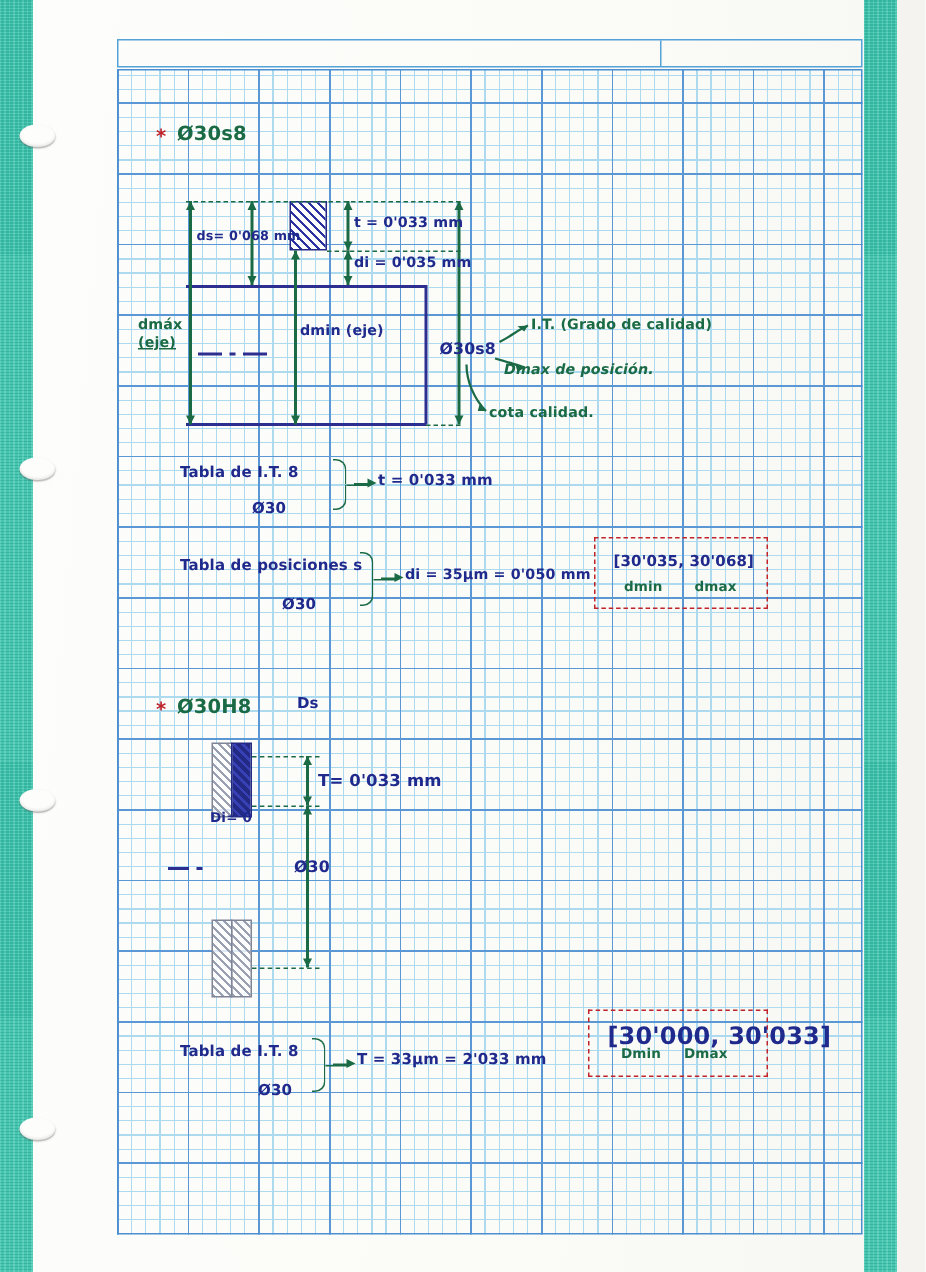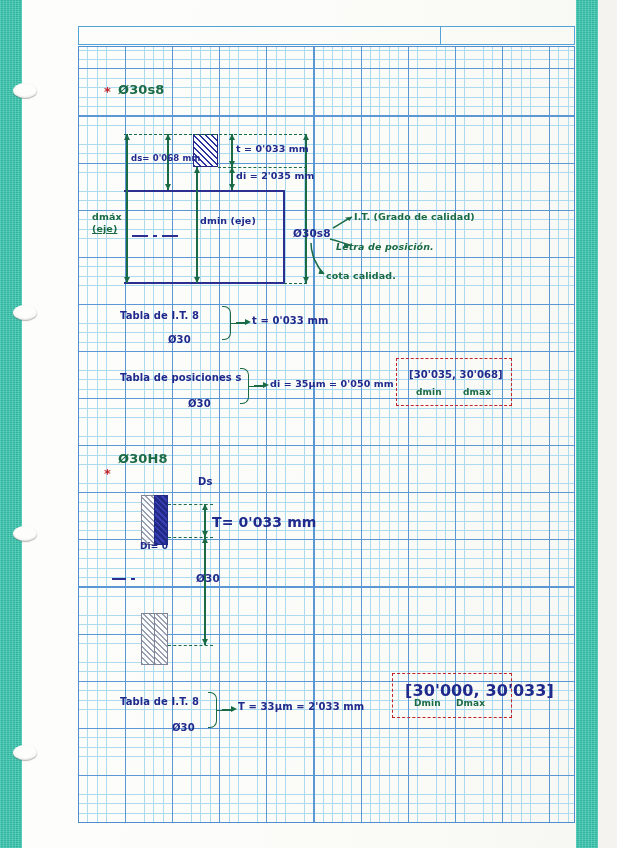--- a/index.html
+++ b/index.html
@@ -146,38 +146,38 @@
   <div class="gline" style="left:231px;top:167px;width:1.7px;height:23px;"></div>
   <div class="ah ah-up" style="left:228.5px;top:167px;"></div>
   <div class="ah ah-dn" style="left:228.5px;top:184px;"></div>
 
   <div class="gline" style="left:305px;top:134px;width:1.7px;height:149px;"></div>
   <div class="ah ah-up" style="left:302.5px;top:134px;"></div>
   <div class="ah ah-dn" style="left:302.5px;top:277px;"></div>
 
   <span class="ink hw blue" style="left:131px;top:153px;font-size:8.5px;">ds= 0'068 mm</span>
   <span class="ink hw blue" style="left:236px;top:143px;font-size:9.5px;">t = 0'033 mm</span>
-  <span class="ink hw blue" style="left:236px;top:170px;font-size:9.5px;">di = 2'035 mm</span>
+  <span class="ink hw blue" style="left:236px;top:170px;font-size:9.5px;">di = 0'035 mm</span>
   <span class="ink hw green" style="left:92px;top:211px;font-size:9.5px;">dmáx</span>
   <span class="ink hw green" style="left:92px;top:223px;font-size:9.5px;text-decoration:underline;">(eje)</span>
   <span class="ink hw blue" style="left:200px;top:215px;font-size:9.5px;">dmin (eje)</span>
 
   <span class="ink hw blue" style="left:293px;top:227px;font-size:10.5px;">Ø30s8</span>
 
   <svg class="leader" style="left:0;top:0;width:617px;height:848px;">
     <path d="M333,228 C341,224 345,220 352,217" stroke="#1a6b45" stroke-width="1.5" fill="none"></path>
     <path d="M352,217 l-7,0.5 l4.5,3.5 z" fill="#1a6b45"></path>
     <path d="M330,239 C338,241 343,243 350,245" stroke="#1a6b45" stroke-width="1.5" fill="none"></path>
     <path d="M350,245 l-6.5,-2.5 l1.5,5.5 z" fill="#1a6b45"></path>
     <path d="M311,243 C311,254 316,266 324,274" stroke="#1a6b45" stroke-width="1.5" fill="none"></path>
     <path d="M324,274 l-4,-5.5 l-1.5,5.5 z" fill="#1a6b45"></path>
   </svg>
 
   <span class="ink hw green" style="left:354px;top:211px;font-size:9.5px;">I.T. (Grado de calidad)</span>
-  <span class="ink hw green hw-i" style="left:336px;top:241px;font-size:9.5px;">Letra de posición.</span>
+  <span class="ink hw green hw-i" style="left:336px;top:241px;font-size:9.5px;">Dmax de posición.</span>
   <span class="ink hw green" style="left:326px;top:270px;font-size:9.5px;">cota calidad.</span>
 
   <span class="ink hw blue" style="left:120px;top:310px;font-size:10px;">Tabla de I.T. 8</span>
   <span class="ink hw blue" style="left:168px;top:334px;font-size:10px;">Ø30</span>
   <div class="brace brace-top" style="left:222px;top:306px;height:17px;"></div>
   <div class="brace brace-bot" style="left:222px;top:323px;height:17px;"></div>
   <div class="brace-nub" style="left:231px;top:322.5px;"></div>
   <div class="gline" style="left:236px;top:322px;width:10px;height:1.6px;"></div>
   <div class="ah ah-rt" style="left:245px;top:319px;"></div>
   <span class="ink hw blue" style="left:252px;top:315px;font-size:10px;">t = 0'033 mm</span>
@@ -190,21 +190,21 @@
   <div class="gline" style="left:254px;top:385px;width:10px;height:1.6px;"></div>
   <div class="ah ah-rt" style="left:263px;top:382px;"></div>
   <span class="ink hw blue" style="left:270px;top:378px;font-size:9.5px;">di = 35µm = 0'050 mm</span>
 
   <div class="redbox" style="left:396px;top:358px;width:116px;height:48px;"></div>
   <span class="ink hw blue" style="left:409px;top:369px;font-size:10px;">[30'035, 30'068]</span>
   <span class="ink hw green" style="left:416px;top:387px;font-size:9px;">dmin</span>
   <span class="ink hw green" style="left:463px;top:387px;font-size:9px;">dmax</span>
 
   <span class="star" style="left:104px;top:467px;">*</span>
-  <span class="ink hw green" style="left:118px;top:451px;font-size:13px;">Ø30H8</span>
+  <span class="ink hw green" style="left:118px;top:464px;font-size:13px;">Ø30H8</span>
 
   <div class="hatch-gray" style="left:141px;top:495px;width:14px;height:50px;"></div>
   <div class="fill-navy" style="left:154px;top:495px;width:14px;height:50px;"></div>
 
   <div class="hatch-gray" style="left:141px;top:613px;width:14px;height:52px;"></div>
   <div class="hatch-gray" style="left:154px;top:613px;width:14px;height:52px;"></div>
 
   <div class="cl-seg" style="left:112px;top:578px;width:14px;"></div>
   <div class="cl-seg" style="left:131px;top:578px;width:4px;"></div>
 
@@ -213,22 +213,22 @@
   <div class="gdash" style="left:168px;top:645px;width:45px;"></div>
 
   <div class="gline" style="left:204px;top:504px;width:1.7px;height:33px;"></div>
   <div class="ah ah-up" style="left:201.5px;top:504px;"></div>
   <div class="ah ah-dn" style="left:201.5px;top:531px;"></div>
 
   <div class="gline" style="left:204px;top:537px;width:1.7px;height:108px;"></div>
   <div class="ah ah-up" style="left:201.5px;top:537px;"></div>
   <div class="ah ah-dn" style="left:201.5px;top:639px;"></div>
 
-  <span class="ink hw blue" style="left:198px;top:476px;font-size:10px;">Ds</span>
-  <span class="ink hw blue" style="left:212px;top:514px;font-size:14px;">T= 0'033 mm</span>
+  <span class="ink hw blue" style="left:198px;top:464px;font-size:10px;">Ds</span>
+  <span class="ink hw blue" style="left:212px;top:514px;font-size:11px;">T= 0'033 mm</span>
   <span class="ink hw blue" style="left:140px;top:541px;font-size:9px;">Di= 0</span>
   <span class="ink hw blue" style="left:196px;top:572px;font-size:10.5px;">Ø30</span>
 
   <span class="ink hw blue" style="left:120px;top:696px;font-size:10px;">Tabla de I.T. 8</span>
   <span class="ink hw blue" style="left:172px;top:722px;font-size:10px;">Ø30</span>
   <div class="brace brace-top" style="left:208px;top:692px;height:18px;"></div>
   <div class="brace brace-bot" style="left:208px;top:710px;height:18px;"></div>
   <div class="brace-nub" style="left:217px;top:709.5px;"></div>
   <div class="gline" style="left:222px;top:709px;width:10px;height:1.6px;"></div>
   <div class="ah ah-rt" style="left:231px;top:706px;"></div>

